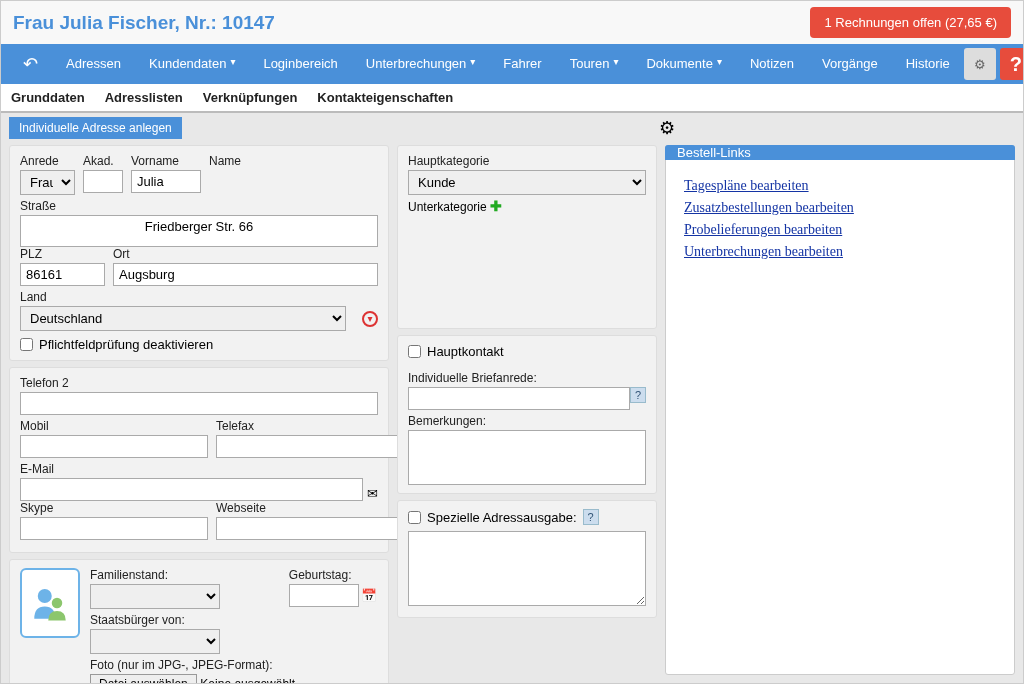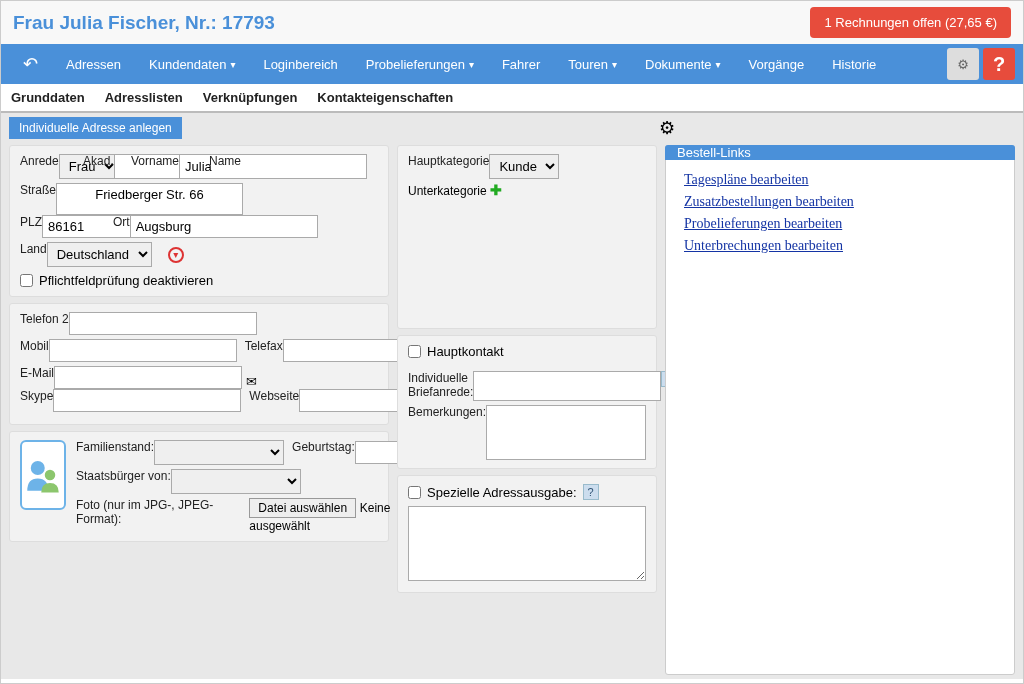--- a/index.html
+++ b/index.html
@@ -5,99 +5,102 @@
 * { box-sizing: border-box; margin: 0; padding: 0; font-family: Arial, sans-serif; }
 body { background: #e8e8e8; font-size: 13px; }
 .container { width: 1024px; height: 684px; background: #fff; position: relative; overflow: hidden; border: 1px solid #ccc; }
 .header { display: flex; justify-content: space-between; align-items: center; padding: 6px 12px; background: #f8f8f8; }
 .page-title { color: #4a90d9; font-size: 19px; font-weight: bold; }
 .btn-danger { background: #e74c3c; color: #fff; border: none; padding: 8px 14px; border-radius: 4px; font-size: 13px; cursor: pointer; }
 .btn-primary-small { background: #4a90d9; color: #fff; border: none; padding: 4px 10px; font-size: 12px; cursor: pointer; }
 
 .main-nav { background: #4a90d9; display: flex; align-items: center; padding: 0 8px; height: 40px; position: relative; }
 .nav-back { color: #fff; font-size: 18px; padding: 0 14px; cursor: pointer; }
-.nav-item { color: #fff; padding: 6px 14px; font-size: 13px; cursor: pointer; display: flex; align-items: center; height: 40px; }
+.nav-item { color: #fff; padding: 12px 14px; font-size: 13px; cursor: pointer; display: flex; height: 40px; }
 .nav-item .caret { margin-left: 4px; font-size: 10px; }
 .nav-right { margin-left: auto; display: flex; align-items: center; gap: 4px; }
 .icon-btn { width: 32px; height: 32px; display: flex; align-items: center; justify-content: center; cursor: pointer; border-radius: 3px; }
 .icon-btn.gear { background: #ddd; color: #666; }
 .icon-btn.help { background: #e74c3c; color: #fff; font-weight: bold; font-size: 20px; }
 
 .sub-nav { background: #fff; border-bottom: 2px solid #bbb; display: flex; padding: 6px 10px; gap: 20px; }
 .sub-nav .tab { color: #222; font-size: 13px; cursor: pointer; font-weight: bold; }
 .left-col { width: 380px; display: flex; flex-direction: column; gap: 6px; }
 .mid-col { width: 260px; display: flex; flex-direction: column; gap: 6px; }
 .right-col { flex: 1; display: flex; flex-direction: column; gap: 6px; }
 
 .alt-address-bar { padding: 0 0 2px 0; position: relative; }
 
 .panel { background: #f2f2f2; border: 1px solid #ddd; border-radius: 3px; padding: 8px 10px; }
 .panel-header { background: #4a90d9; color: #fff; padding: 0 12px; font-size: 13px; border-radius: 3px 3px 0 0; margin: -1px -1px 0 -1px; }
 .panel-bordered { border: 1px solid #ccc; border-radius: 3px; background: #fff; }
 
 .form-row { display: flex; gap: 8px; margin-bottom: 4px; }
-.form-group { display: flex; flex-direction: row; }
+.form-group { display: flex; flex-direction: column; }
 .form-group label { font-size: 12px; color: #222; margin-bottom: 2px; }
 .form-group input[type="text"], .form-group select, .form-group textarea { border: 1px solid #aaa; padding: 3px 5px; font-size: 13px; }
 .form-group textarea { resize: none; }
 .w-full { width: 100%; }
 .checkbox-row { display: flex; align-items: center; gap: 6px; margin-top: 6px; }
 .checkbox-row input { margin: 0; }
 .checkbox-row label { font-size: 13px; }
 .icon-red-circle { width: 16px; height: 16px; border: 2px solid #d33; border-radius: 50%; display: inline-flex; align-items: center; justify-content: center; color: #d33; font-size: 10px; }
 .icon-plus { color: #2a2; font-weight: bold; font-size: 14px; }
 .icon-mail { font-size: 13px; }
 .icon-search { font-size: 14px; color: #4a90d9; }
 .icon-calendar { font-size: 13px; }
 .icon-help-sm { background: #cde; border: 1px solid #9bc; width: 16px; height: 16px; display: inline-flex; align-items: center; justify-content: center; font-size: 11px; color: #357; cursor: pointer; }
 
-.link-list { padding: 12px 18px; }
+.link-list { padding: 18px 18px; }
 .link-list a { display: block; color: #1434a4; text-decoration: underline; font-size: 14px; margin-bottom: 6px; cursor: pointer; font-family: "Times New Roman", serif; }
 
 .avatar-box { width: 60px; height: 70px; border: 2px solid #6db3e8; border-radius: 6px; display: flex; align-items: center; justify-content: center; background: #fff; }
 .avatar-svg { width: 42px; height: 42px; }
 .file-btn { background: #eee; border: 1px solid #999; padding: 2px 8px; font-size: 12px; cursor: pointer; }
 select { font-size: 13px; padding: 2px; border: 1px solid #aaa; }
 textarea { border: 1px solid #aaa; font-size: 13px; padding: 3px; }
 </style>
 </head>
 <body>
 <div class="container">
 
 <div class="header">
-  <div class="page-title">Frau Julia Fischer, Nr.: 17793</div>
+  <div class="page-title">Frau Julia Fischer, Nr.: 10147</div>
   <button class="btn-danger">1 Rechnungen offen (27,65 €)</button>
 </div>
 
 <div class="main-nav">
   <div class="nav-back">↶</div>
   <div class="nav-item">
         <span>Adressen</span>
       </div>
   <div class="nav-item">
         <span>Kundendaten</span>
         <span class="caret">▾</span>
       </div>
   <div class="nav-item">
         <span>Loginbereich</span>
       </div>
   <div class="nav-item">
-        <span>Probelieferungen</span>
+        <span>Unterbrechungen</span>
         <span class="caret">▾</span>
       </div>
   <div class="nav-item">
         <span>Fahrer</span>
       </div>
   <div class="nav-item">
         <span>Touren</span>
         <span class="caret">▾</span>
       </div>
   <div class="nav-item">
         <span>Dokumente</span>
         <span class="caret">▾</span>
+      </div>
+  <div class="nav-item">
+        <span>Notizen</span>
       </div>
   <div class="nav-item">
         <span>Vorgänge</span>
       </div>
   <div class="nav-item">
         <span>Historie</span>
       </div>
   <div class="nav-right">
     <div class="icon-btn gear">⚙</div>
     <div class="icon-btn help">?</div>

